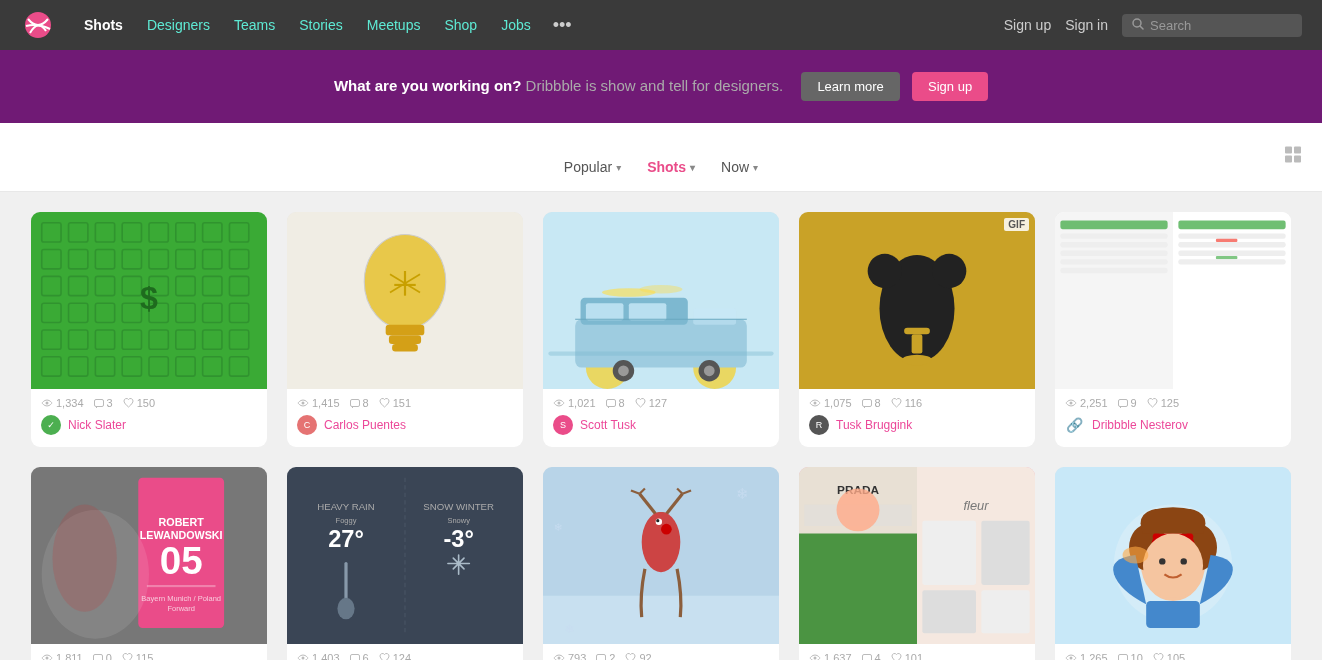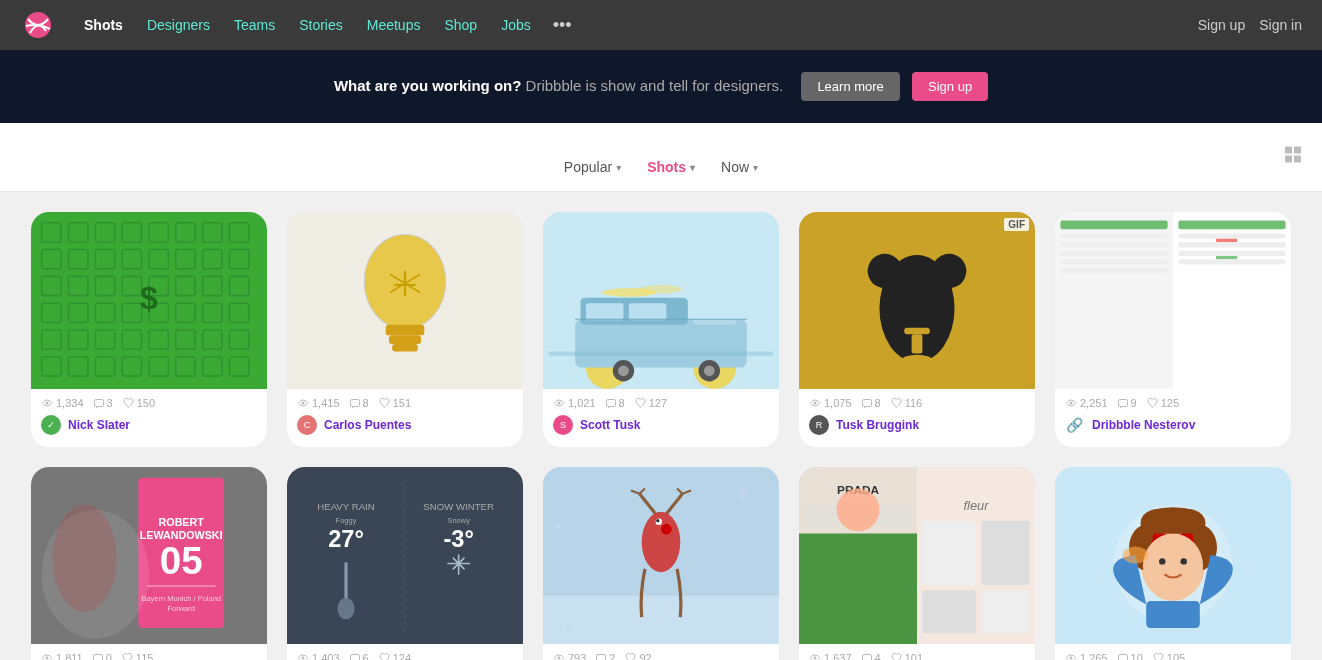--- a/index.html
+++ b/index.html
@@ -58,21 +58,21 @@
       outline: none;
       color: #ccc;
       font-size: 13px;
       width: 100%;
     }
     .search-box input::placeholder { color: #999; }
     .search-icon-svg { color: #999; flex-shrink: 0; }
 
     
     .banner {
-      background: #0f172a;
+      background: #701a75;
       text-align: center;
       padding: 22px 20px;
       color: #ccc;
       font-size: 15px;
     }
     .banner strong { color: #fff; font-weight: 600; }
     .banner-text { color: #aaa; }
     .btn-learn {
       background: #666;
       color: #fff;
@@ -136,21 +136,21 @@
       margin: 20px auto;
       padding: 0 20px;
     }
     .shots-grid {
       display: grid;
       grid-template-columns: repeat(5, 1fr);
       gap: 20px;
     }
     .shot-card {
       background: #fff;
-      border-radius: 18px;
+      border-radius: 9px;
       overflow: hidden;
       cursor: pointer;
     }
     .shot-thumbnail {
       width: 100%;
       aspect-ratio: 4/3;
       position: relative;
       overflow: hidden;
       background: #e0e0e0;
     }
@@ -191,21 +191,21 @@
       border-radius: 50%;
       background: #ccc;
       flex-shrink: 0;
       display: flex;
       align-items: center;
       justify-content: center;
       font-size: 9px;
       color: #fff;
       overflow: hidden;
     }
-    .author-name { color: #6d28d9; font-weight: 700; }
+    .author-name { color: #ec4899; font-weight: 400; }
     .shot-icon-badge {
       width: 20px;
       height: 20px;
       border-radius: 50%;
       flex-shrink: 0;
       display: flex;
       align-items: center;
       justify-content: center;
       font-size: 9px;
     }
@@ -234,20 +234,29 @@
     <a class="nav-link">Teams</a>
     <a class="nav-link">Stories</a>
     <a class="nav-link">Meetups</a>
     <a class="nav-link">Shop</a>
     <a class="nav-link">Jobs</a>
     <span class="nav-dots">•••</span>
   </div>
   <div class="navbar-right">
     <a class="nav-auth-link">Sign up</a>
     <a class="nav-auth-link">Sign in</a>
+    <div class="search-box">
+      <span class="search-icon-svg">
+        <svg width="12" height="12" viewBox="0 0 12 12" fill="none">
+          <circle cx="5" cy="5" r="4" stroke="#999" stroke-width="1.5"></circle>
+          <line x1="8" y1="8" x2="11" y2="11" stroke="#999" stroke-width="1.5" stroke-linecap="round"></line>
+        </svg>
+      </span>
+      <input type="text" placeholder="Search" style="">
+    </div>
   </div>
 </nav>
 
 <div class="banner">
   <strong>What are you working on?</strong>
   <span class="banner-text"> Dribbble is show and tell for designers.</span>
   <button class="btn-learn">Learn more</button>
   <button class="btn-signup-banner">Sign up</button>
 </div>
 

